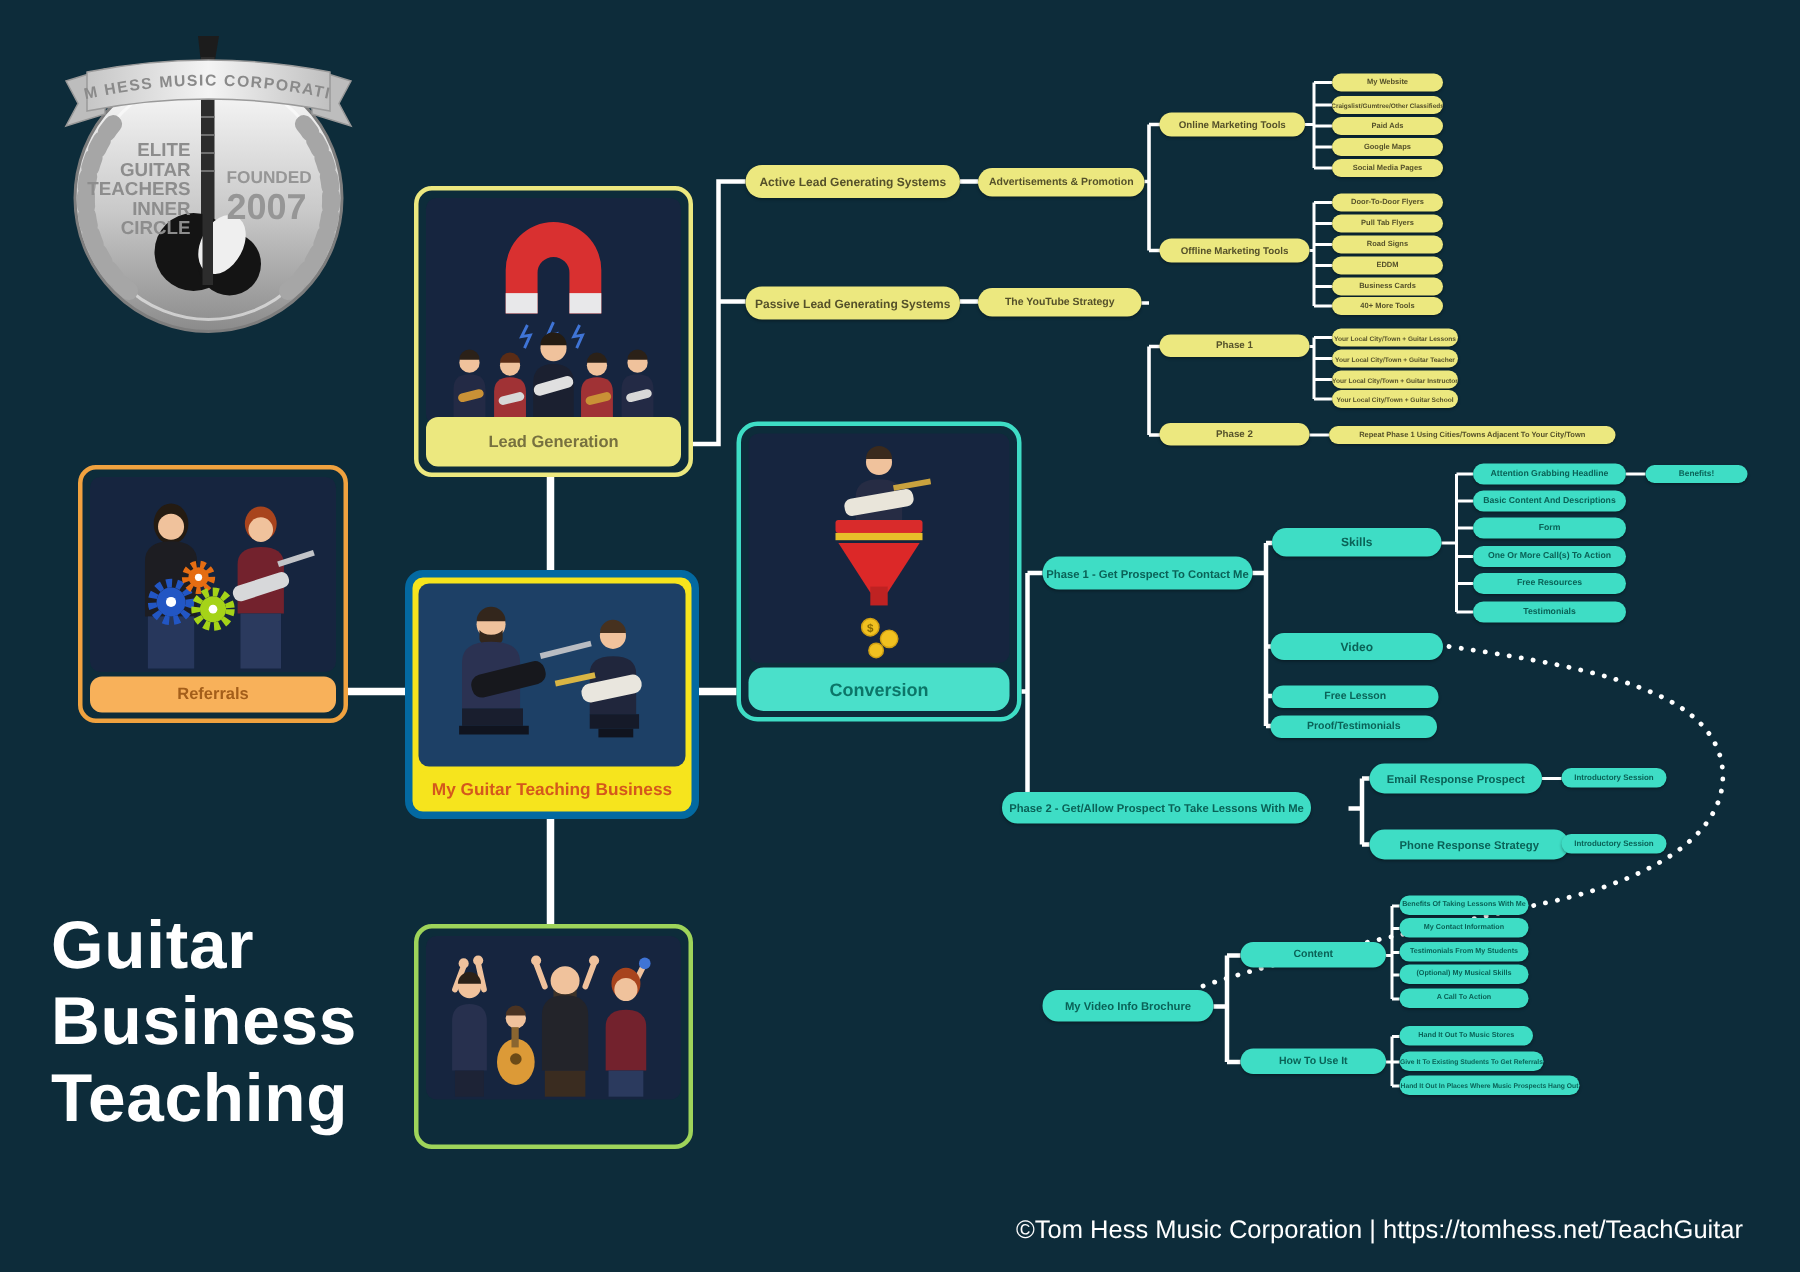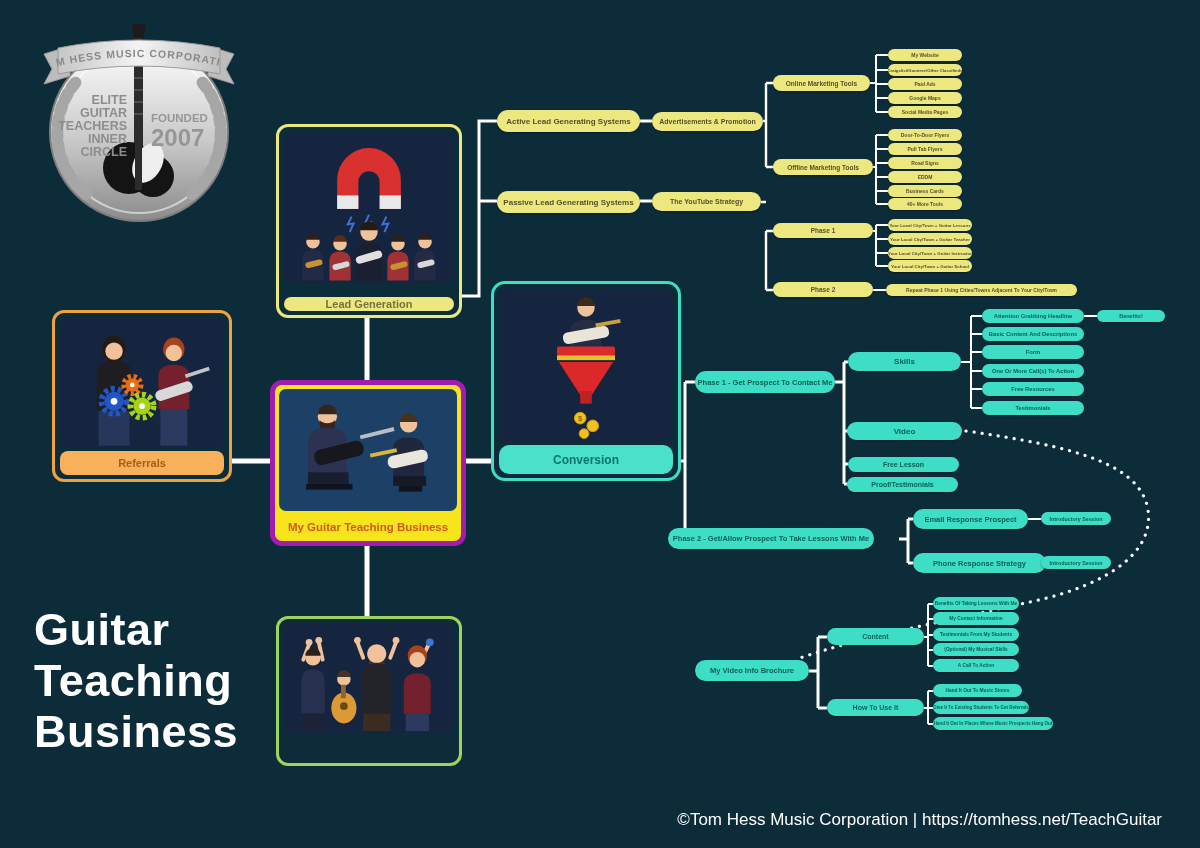--- a/index.html
+++ b/index.html
@@ -124,21 +124,21 @@
           <path d="M111 112 a7 7 0 0 1 14 0" fill="#2b2118"></path>
         <path d="M107 152 v-20 q0 -10 11 -10 q11 0 11 10 v20 z" fill="#a03235"></path>
         <rect x="110" y="134" width="18" height="6" rx="3" fill="#c99136" transform="rotate(-14 118 137)"></rect>
         <circle cx="146" cy="112" r="7" fill="#f0c29c"></circle>
           <path d="M139 110 a7 7 0 0 1 14 0" fill="#2b2118"></path>
         <path d="M135 152 v-22 q0 -10 11 -10 q11 0 11 10 v22 z" fill="#232a45"></path>
         <rect x="138" y="132" width="18" height="6" rx="3" fill="#d8d8d8" transform="rotate(-14 146 135)"></rect>
       </g>
     </svg>
   </div>
-  <div class="nlabel" style="height:14px;background:#ece87f;color:#77713f;font-size:11px;">Lead Generation</div>
+  <div class="nlabel" style="height:33px;background:#ece87f;color:#77713f;font-size:11px;">Lead Generation</div>
 </div>
 
 <div class="node" style="left:52px;top:310px;width:180px;height:172px;border:3px solid #f0a23f;background:#0d2c3a;">
   <div class="nimg" style="bottom:31px;">
     <svg viewBox="0 0 170 132" width="170" height="132">
       <ellipse cx="56" cy="32" rx="12" ry="14" fill="#241b12"></ellipse>
       <circle cx="56" cy="34" r="9" fill="#f0c29c"></circle>
       <path d="M38 96 v-38 q0 -14 18 -14 q18 0 18 14 v38 z" fill="#1d1d22"></path>
       <rect x="40" y="96" width="32" height="36" fill="#27375c"></rect>
       <circle cx="56" cy="86" r="13" fill="none" stroke="#2256c4" stroke-width="6" stroke-dasharray="4 3.2"></circle>
@@ -154,21 +154,21 @@
       <circle cx="118" cy="36" r="8.5" fill="#f0c29c"></circle>
       <path d="M102 94 v-34 q0 -12 16 -12 q16 0 16 12 v34 z" fill="#73222d"></path>
       <rect x="104" y="94" width="28" height="38" fill="#2b3a5e"></rect>
       <rect x="130" y="58" width="26" height="4" fill="#c2c4c8" transform="rotate(-18 130 60)"></rect>
       <rect x="98" y="70" width="40" height="11" rx="5" fill="#d7d8da" transform="rotate(-18 118 75)"></rect>
     </svg>
   </div>
   <div class="nlabel" style="height:24px;background:#f8b15a;color:#a35e1a;font-size:11px;">Referrals</div>
 </div>
 
-<div class="node" style="left:270px;top:380px;width:196px;height:166px;border:5px solid #a21caf;background:#f6e41d;text-align:center;">
+<div class="node" style="left:270px;top:380px;width:196px;height:166px;border:5px solid #0369a1;background:#f6e41d;text-align:center;">
   <div class="nimg" style="left:4px;right:4px;top:4px;bottom:30px;background:#1d4066;">
     <svg viewBox="0 0 184 122" width="184" height="122">
       <circle cx="50" cy="26" r="10" fill="#f0c29c"></circle>
       <path d="M40 24 a10 10 0 0 1 20 0" fill="#33261c"></path>
       <path d="M42 30 a9 6 0 0 0 16 0 v6 a8 5 0 0 1 -16 0 z" fill="#33261c"></path>
       <path d="M30 84 v-32 q0 -14 20 -14 q20 0 20 14 v32 z" fill="#2b3252"></path>
       <rect x="30" y="84" width="42" height="12" fill="#191e2e"></rect>
       <rect x="28" y="96" width="48" height="6" fill="#10141f"></rect>
       <rect x="84" y="46" width="36" height="4" fill="#b9bcc2" transform="rotate(-14 84 48)"></rect>
       <rect x="36" y="56" width="52" height="16" rx="7" fill="#17181d" transform="rotate(-14 62 64)"></rect>
@@ -293,17 +293,17 @@
 <div class="pill pt" style="left:933px;top:628px;width:86px;height:13px;font-size:4.8px;">Testimonials From My Students</div>
 <div class="pill pt" style="left:933px;top:643px;width:86px;height:13px;font-size:4.8px;">(Optional) My Musical Skills</div>
 <div class="pill pt" style="left:933px;top:659px;width:86px;height:13px;font-size:4.8px;">A Call To Action</div>
 <div class="pill pt" style="left:827px;top:699px;width:97px;height:17px;font-size:7px;">How To Use It</div>
 <div class="pill pt" style="left:933px;top:684px;width:89px;height:13px;font-size:4.8px;">Hand It Out To Music Stores</div>
 <div class="pill pt" style="left:933px;top:701px;width:96px;height:13px;font-size:4.5px;">Give It To Existing Students To Get Referrals</div>
 <div class="pill pt" style="left:933px;top:717px;width:120px;height:13px;font-size:4.5px;">Hand It Out In Places Where Music Prospects Hang Out</div>
 
 <div style="position:absolute;left:34px;top:604px;">
   <div class="title-line">Guitar</div>
+  <div class="title-line">Business</div>
   <div class="title-line">Teaching</div>
-  <div class="title-line">Business</div>
 </div>
 
 <div id="footer">©Tom Hess Music Corporation | https://tomhess.net/TeachGuitar</div>
 
 </body></html>

